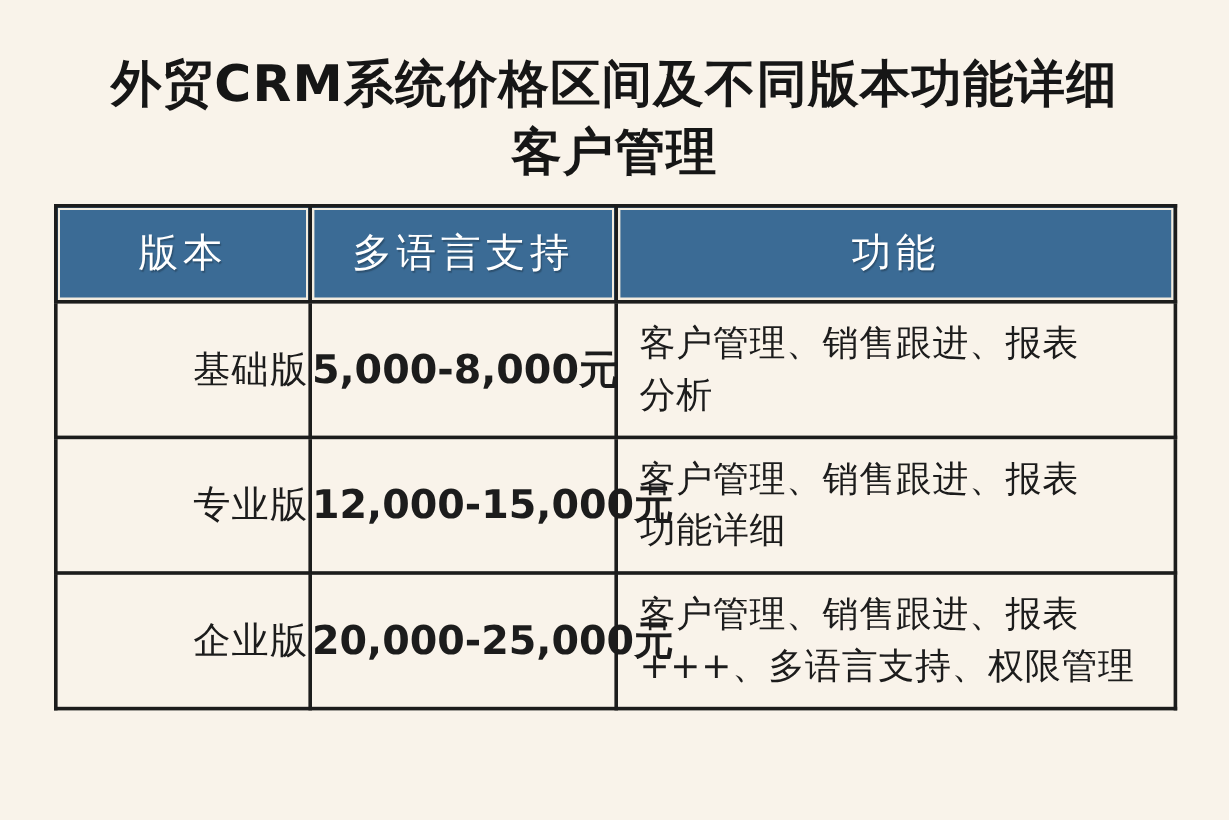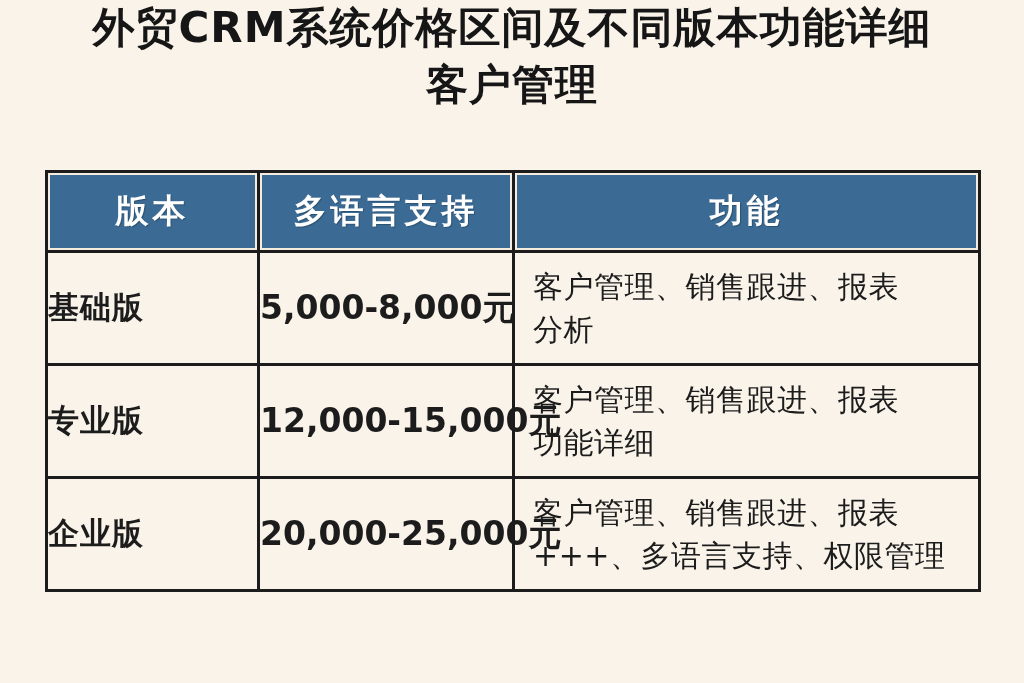--- a/index.html
+++ b/index.html
@@ -8,20 +8,21 @@
     background: #f9f3ea;
     font-family: "DejaVu Sans", "Liberation Sans", sans-serif;
     color: #1c1c1c;
   }
   .page {
     width: 1024px;
     height: 683px;
     position: relative;
   }
   .title-block {
+    padding-top: 42px;
     text-align: center;
     font-weight: 800;
     font-size: 42px;
     line-height: 1.35;
     letter-spacing: 1px;
     color: #161616;
   }
   .price-table {
     position: absolute;
     left: 45px;
@@ -36,30 +37,30 @@
   .price-table th, .price-table td {
     border: 3px solid #1c1c1c;
     vertical-align: middle;
   }
   .price-table thead tr { height: 80px; }
   .price-table tbody tr { height: 113px; }
   .price-table th {
     background: #3b6b95;
     color: #ffffff;
     font-size: 33px;
-    font-weight: 700;
+    font-weight: 400;
     letter-spacing: 4px;
     text-align: center;
     box-shadow: inset 0 0 0 2px #f3ecdf;
     text-shadow: 1px 1px 1px rgba(0,0,0,0.25);
   }
   td.cell-version {
-    text-align: left;
+    text-align: right;
     font-size: 31px;
-    font-weight: 700;
+    font-weight: 400;
     letter-spacing: 1px;
   }
   td.cell-price {
     text-align: left;
     font-size: 33px;
     font-weight: 700;
     letter-spacing: 0px;
     white-space: nowrap;
   }
   td.cell-features {

